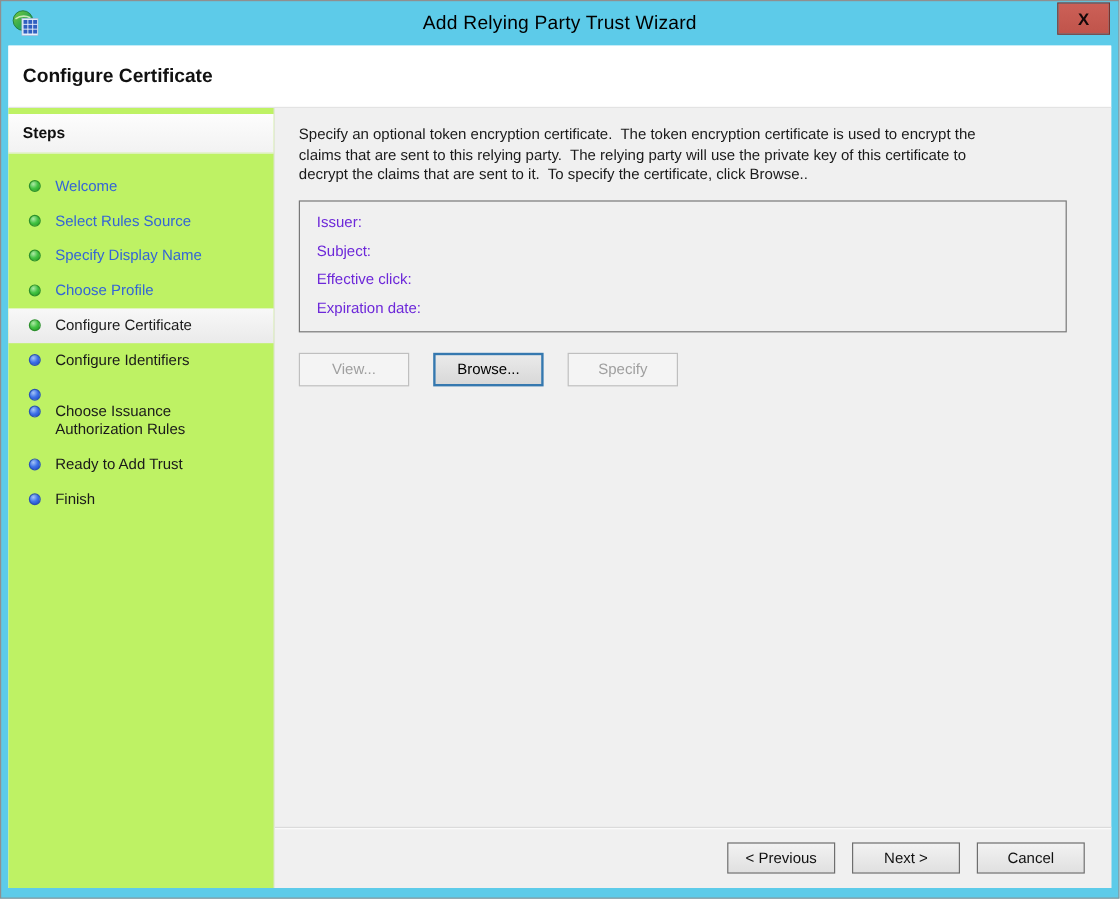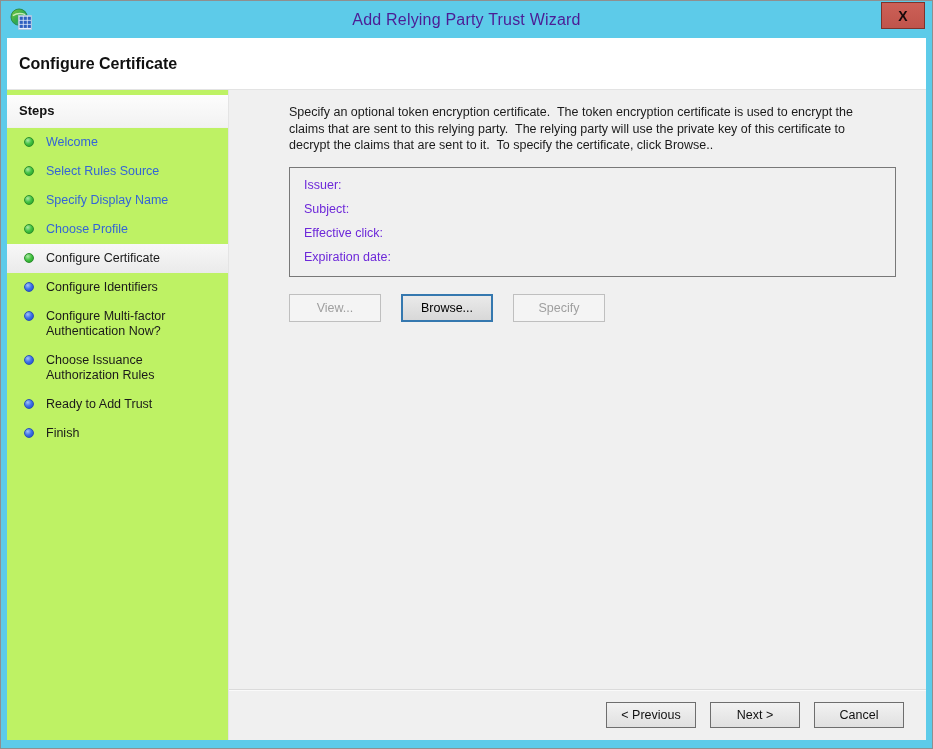--- a/index.html
+++ b/index.html
@@ -12,21 +12,21 @@
     border:1px solid #8F8F8F;
     box-shadow:0 0 0 1px #D6D6D6;
     margin:0;
   }
 
   
   .titlebar { position:relative; height:37px; }
   .app-icon { position:absolute; left:9px; top:7px; width:23px; height:23px; }
   .window-title {
     display:block; text-align:center; line-height:37px;
-    font-size:16px; font-weight:400; color:#4c1d95; letter-spacing:.2px;border-radius:15px;
+    font-size:16px; font-weight:400; color:#000000; letter-spacing:.2px;border-radius:15px;
   }
   .close-btn {
     position:absolute; top:1px; right:7px;
     width:44px; height:27px;
     background:linear-gradient(#CC6057,#C0544B);
     border:1px solid #7D332C;
     color:#15090a; font-size:14px; font-weight:700;
     font-family:"Liberation Sans", sans-serif;
     cursor:pointer; line-height:1;
   }
@@ -49,21 +49,21 @@
   .sidebar {
     width:222px; flex:0 0 222px; background:#bef264;
     border-right:1px solid #E4E4E4; padding-top:5px;
   }
   .steps-title {
     font-size:13px; font-weight:700; color:#111;
     padding:8px 12px 9px 12px;
     background:linear-gradient(#FDFDFD,#F2F2F2);
     border-bottom:1px solid #F0F0F0;
   }
-  ul.steps { list-style:none; margin-top:0; }
+  ul.steps { list-style:none; margin-top:13px; }
   li.step {
     position:relative; font-size:12.5px; line-height:15px;
     padding:7px 8px 7px 39px; color:#1a1a1a;
   }
   li.step .step-label { white-space:pre-wrap; }
   li.step .dot {
     position:absolute; left:17px; top:9px; width:10px; height:10px;
     border-radius:50%;
   }
   li.step.completed .dot, li.step.current .dot {
@@ -74,21 +74,21 @@
     background:radial-gradient(circle at 35% 30%, #A4C4F6, #3E72E8 48%, #1B45C4);
     border:1px solid #2B52B5;
   }
   li.step.completed .step-label { color:#3465D6; cursor:pointer; }
   li.step.current {
     background:linear-gradient(#F8F8F8,#EAEAEA);
   }
 
   
   .content { flex:1; background:#F0F0F0; display:flex; flex-direction:column; min-width:0; }
-  .content-inner { flex:1; padding:14px 30px 0 20px;margin-left:40px; }
+  .content-inner { flex:1; padding:14px 30px 0 20px; }
   .description {
     font-size:12.5px; line-height:16.5px; color:#1a1a1a; white-space:pre-wrap;
   }
   .cert-box {
     margin-top:13px; width:640px; max-width:100%;
     border:1px solid #787878; background:#F0F0F0;
     padding:5px 14px 7px 14px;
   }
   .cert-row { font-size:12.5px; line-height:24px; color:#6d28d9; }
 
@@ -185,22 +185,20 @@
           <li class="step current">
             <span class="dot"></span>
             <span class="step-label">Configure Certificate</span>
           </li>
           <li class="step upcoming">
             <span class="dot"></span>
             <span class="step-label">Configure Identifiers</span>
           </li>
           <li class="step upcoming">
             <span class="dot"></span>
-            <span class="step-label">Configure Multi-factor
-Authentication Now?</span>
           </li>
           <li class="step upcoming">
             <span class="dot"></span>
             <span class="step-label">Choose Issuance
 Authorization Rules</span>
           </li>
           <li class="step upcoming">
             <span class="dot"></span>
             <span class="step-label">Ready to Add Trust</span>
           </li>

